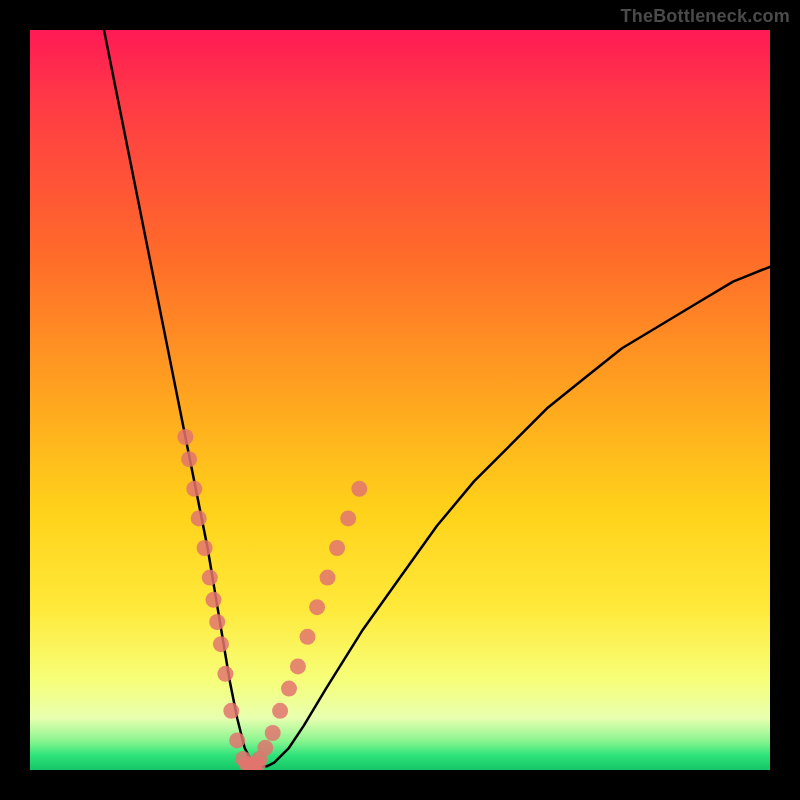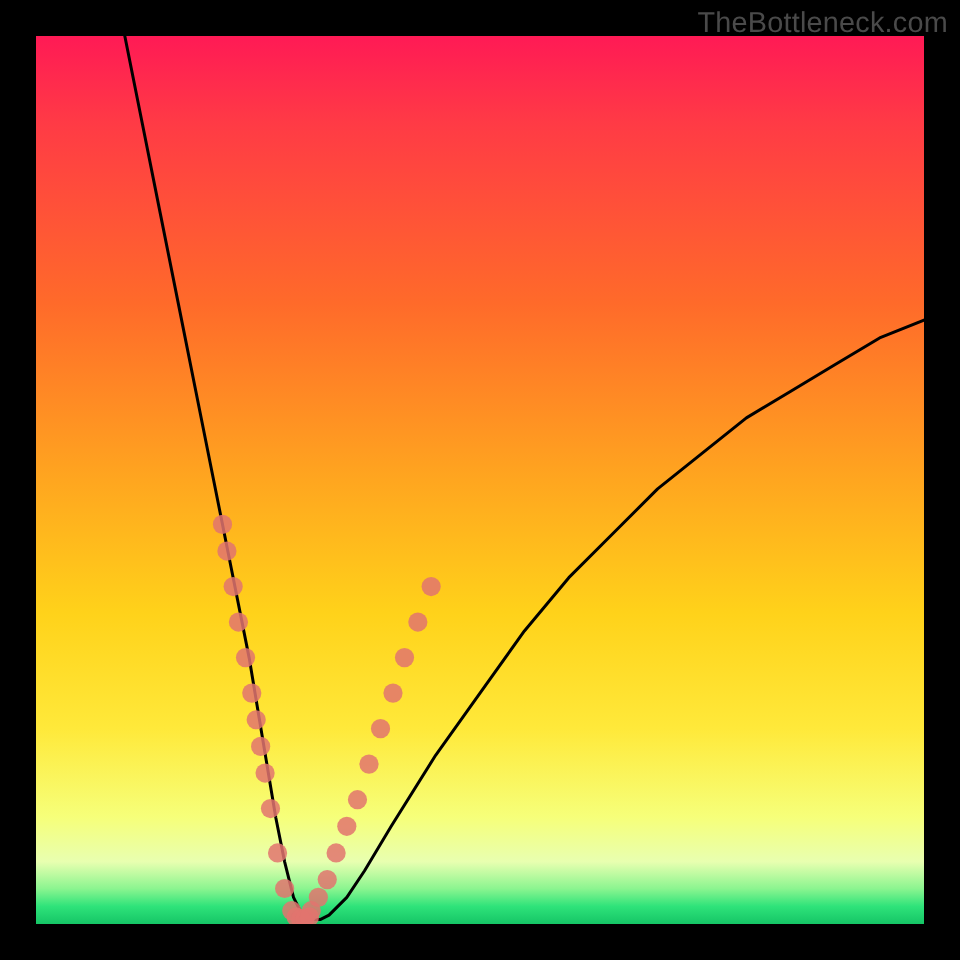--- a/index.html
+++ b/index.html
@@ -37,22 +37,22 @@
       #8cf590 96%,
       #2fe37a 98%,
       #15c566 100%
     );
   }
   .watermark {
     position: absolute;
     top: 6px;
     right: 10px;
     color: #4a4a4a;
-    font-size: 24px;
-    font-weight: 400;
+    font-size: 18px;
+    font-weight: 700;
     letter-spacing: 0.2px;
     font-family: Arial, Helvetica, sans-serif;
   }
   svg.curve {
     position: absolute;
     left: 0;
     top: 0;
   }
 </style>
 </head>

